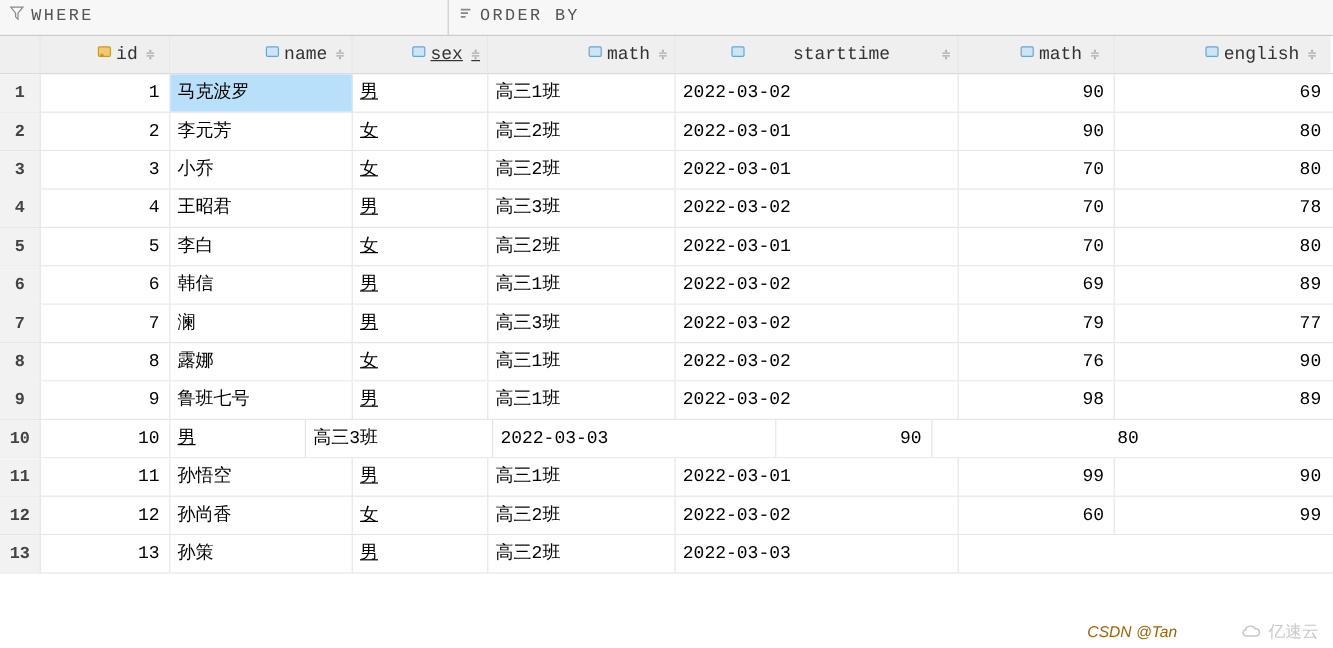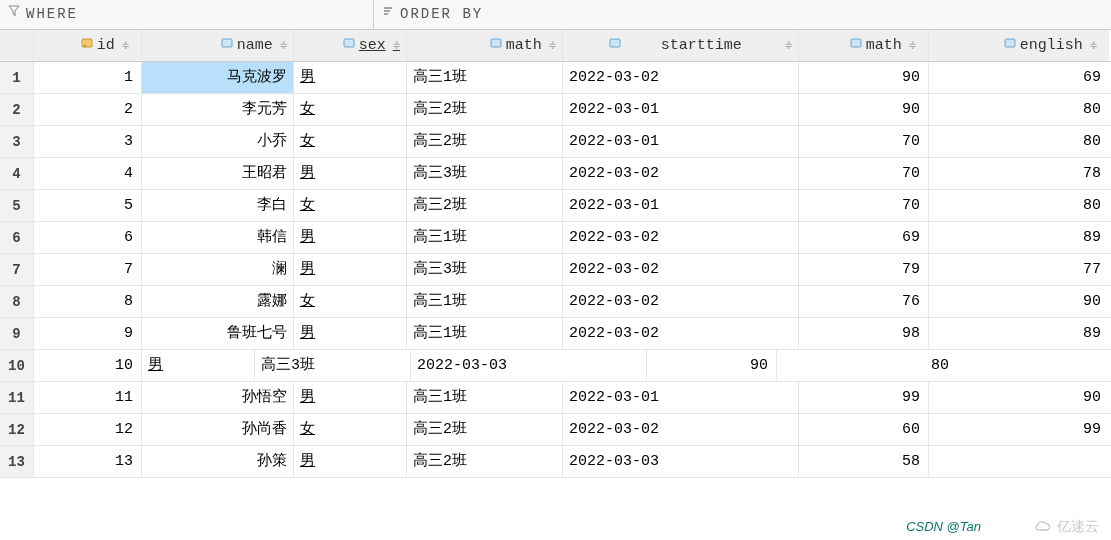--- a/index.html
+++ b/index.html
@@ -68,21 +68,21 @@
     .rownum {
       width: 34px;
       text-align: center;
       background: #f2f2f2;
       color: #444;
       font-weight: bold;
       font-size: 14px;
     }
     .header .rownum { background: #efefef; }
     .c-id      { width: 108px; text-align: right; padding-right: 8px;}
-    .c-name    { width: 152px; text-align: right; }
+    .c-name    { width: 152px; }
     .c-sex     { width: 113px; text-decoration: underline; }
     .c-class   { width: 156px; }
     .c-start   { width: 236px; }
     .c-math    { width: 130px; text-align: right; padding-right: 8px;}
     .c-english { width: 180px; text-align: right; padding-right: 8px; border-right: none;}
     .selected-cell {
       background: #b9e0fb !important;
     }
     .hdr-flex {
       display: flex;
@@ -102,21 +102,21 @@
     .sort-grip {
       color: #aaa;
       font-size: 12px;
       padding-left: 3px;
     }
     .watermark1 {
       position: absolute;
       right: 130px;
       bottom: 6px;
       font-size: 13px;
-      color: #0f766e;
+      color: #a16207;
       font-style: italic;
       pointer-events: none;
     }
     .watermark2 {
       position: absolute;
       right: 12px;
       bottom: 4px;
       font-size: 14px;
       color: #c8c8c8;
       pointer-events: none;
@@ -337,21 +337,20 @@
         <div class="cell c-math">60</div>
         <div class="cell c-english">99</div>
       </div>
       <div class="row">
         <div class="cell rownum">13</div>
         <div class="cell c-id">13</div>
         <div class="cell c-name">孙策</div>
         <div class="cell c-sex">男</div>
         <div class="cell c-class">高三2班</div>
         <div class="cell c-start">2022-03-03</div>
-        <div class="cell c-math">58</div>
         <div class="cell c-english"></div>
       </div>
     </div>
 </div>
 
 <div class="watermark1">CSDN @Tan</div>
 <div class="watermark2">
   <span>
     <svg width="20" height="14" viewBox="0 0 20 14">
         <path d="M6 11 C2 11 2 6 5 6 C5 2 12 2 13 5 C17 4 18 11 14 11 Z" fill="none" stroke="#c8c8c8" stroke-width="1.3"></path>

